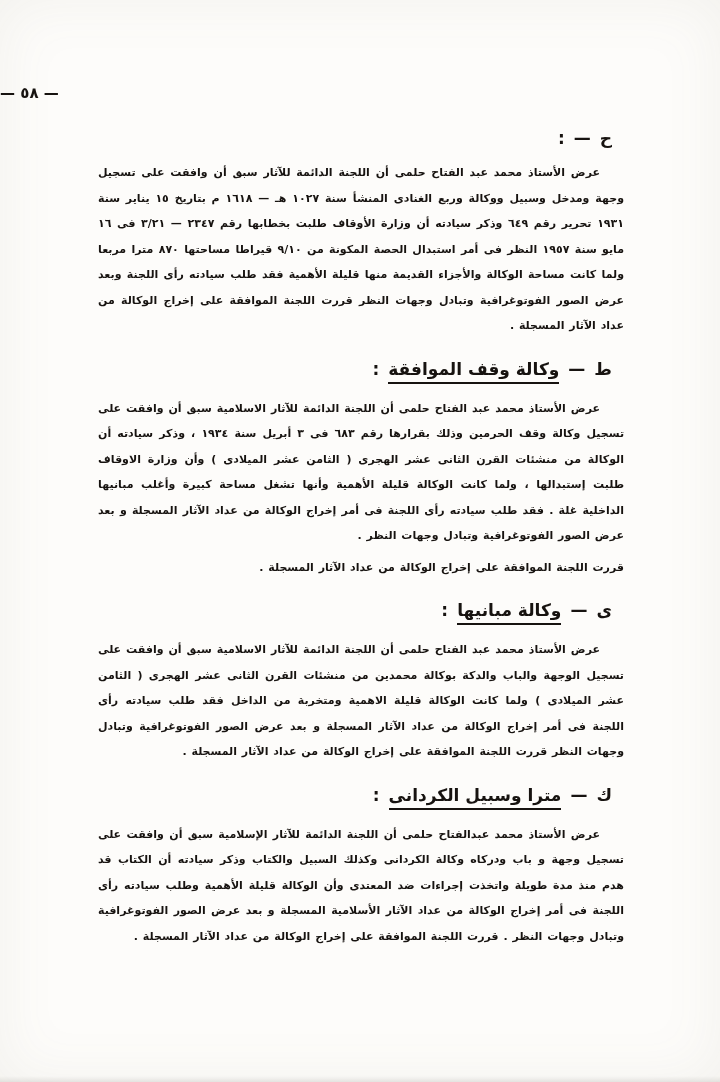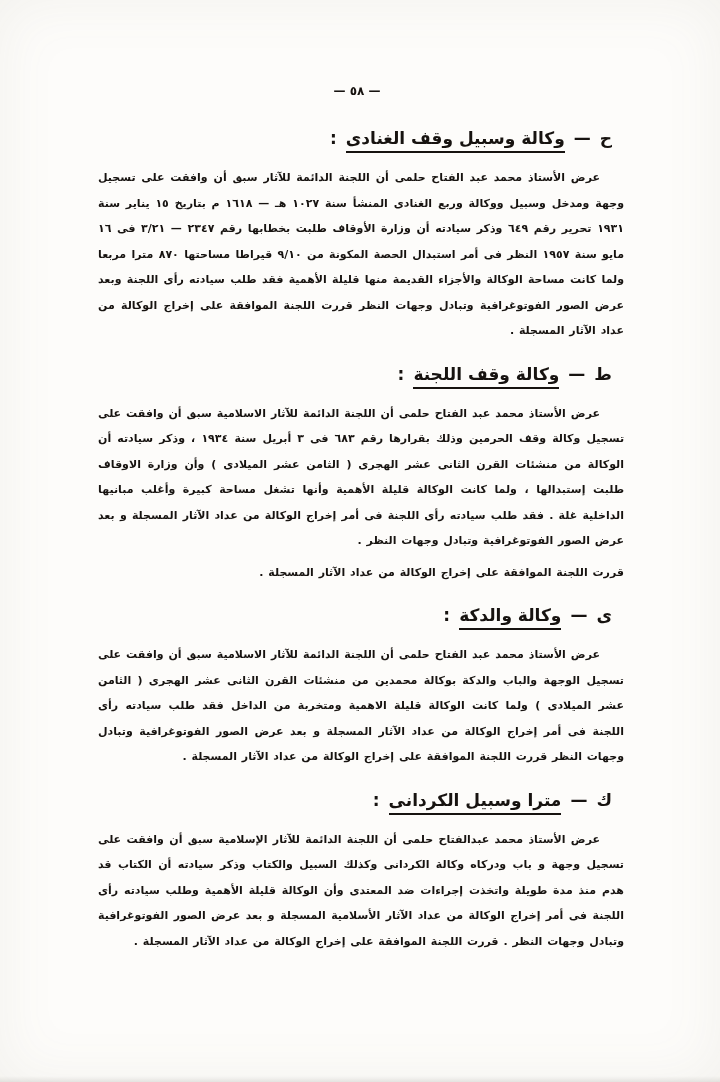--- a/index.html
+++ b/index.html
@@ -16,22 +16,22 @@
     color: #171310;
     font-family: "DejaVu Sans", sans-serif;
     overflow: hidden;
     box-shadow: inset 0 0 60px rgba(120,110,95,0.08);
   }
   .page-number {
     position: absolute;
     top: 84px;
     left: 0;
     right: 6px;
-    text-align: center;
-    font-size: 12px;
+    text-align: left;
+    font-size: 15px;
     font-weight: 700;
     letter-spacing: 4px;
     direction: rtl;
   }
   .content {
     position: absolute;
     top: 108px;
     right: 96px;
     width: 526px;
     direction: rtl;
@@ -77,42 +77,41 @@
 <div class="page">
 
   <div class="page-number">— ٥٨ —</div>
 
   <div class="content">
 
     <div class="section">
       <h2 class="heading">
         <span>ح</span>
         <span>—</span>
-        <span class="title">وكالة وسبيل وقف الغنادى</span>
         <span>:</span>
       </h2>
       <p class="body-para">عرض الأستاذ محمد عبد الفتاح حلمى أن اللجنة الدائمة للآثار سبق أن وافقت على تسجيل وجهة ومدخل وسبيل ووكالة وربع الغنادى المنشأ سنة ١٠٢٧ هـ — ١٦١٨ م بتاريخ ١٥ يناير سنة ١٩٣١ تحرير رقم ٦٤٩ وذكر سيادته أن وزارة الأوقاف طلبت بخطابها رقم ٢٣٤٧ — ٣/٢١ فى ١٦ مايو سنة ١٩٥٧ النظر فى أمر استبدال الحصة المكونة من ٩/١٠ قيراطا مساحتها ٨٧٠ مترا مربعا ولما كانت مساحة الوكالة والأجزاء القديمة منها قليلة الأهمية فقد طلب سيادته رأى اللجنة وبعد عرض الصور الفوتوغرافية وتبادل وجهات النظر قررت اللجنة الموافقة على إخراج الوكالة من عداد الآثار المسجلة .</p>
     </div>
 
     <div class="section">
       <h2 class="heading">
         <span>ط</span>
         <span>—</span>
-        <span class="title">وكالة وقف اللجنة</span>
+        <span class="title">وكالة وقف الموافقة</span>
         <span>:</span>
       </h2>
       <p class="body-para">عرض الأستاذ محمد عبد الفتاح حلمى أن اللجنة الدائمة للآثار الاسلامية سبق أن وافقت على تسجيل وكالة وقف الحرمين وذلك بقرارها رقم ٦٨٣ فى ٣ أبريل سنة ١٩٣٤ ، وذكر سيادته أن الوكالة من منشئات القرن الثانى عشر الهجرى ( الثامن عشر الميلادى ) وأن وزارة الاوقاف طلبت إستبدالها ، ولما كانت الوكالة قليلة الأهمية وأنها تشغل مساحة كبيرة وأغلب مبانيها الداخلية غلة .  فقد طلب سيادته رأى اللجنة فى أمر إخراج الوكالة من عداد الآثار المسجلة و بعد عرض الصور الفوتوغرافية وتبادل وجهات النظر .</p>
       <p class="body-para no-indent">قررت اللجنة الموافقة على إخراج الوكالة من عداد الآثار المسجلة .</p>
     </div>
 
     <div class="section">
       <h2 class="heading">
         <span>ى</span>
         <span>—</span>
-        <span class="title">وكالة والدكة</span>
+        <span class="title">وكالة مبانيها</span>
         <span>:</span>
       </h2>
       <p class="body-para">عرض الأستاذ محمد عبد الفتاح حلمى أن اللجنة الدائمة للآثار الاسلامية سبق أن وافقت على تسجيل الوجهة والباب والدكة بوكالة محمدين من منشئات القرن الثانى عشر الهجرى ( الثامن عشر الميلادى ) ولما كانت الوكالة قليلة الاهمية ومتخربة من الداخل فقد طلب سيادته رأى اللجنة فى أمر إخراج الوكالة من عداد الآثار المسجلة و بعد عرض الصور الفوتوغرافية وتبادل وجهات النظر قررت اللجنة الموافقة على إخراج الوكالة من عداد الآثار المسجلة .</p>
     </div>
 
     <div class="section">
       <h2 class="heading">
         <span>ك</span>
         <span>—</span>
         <span class="title">مترا وسبيل الكردانى</span>

